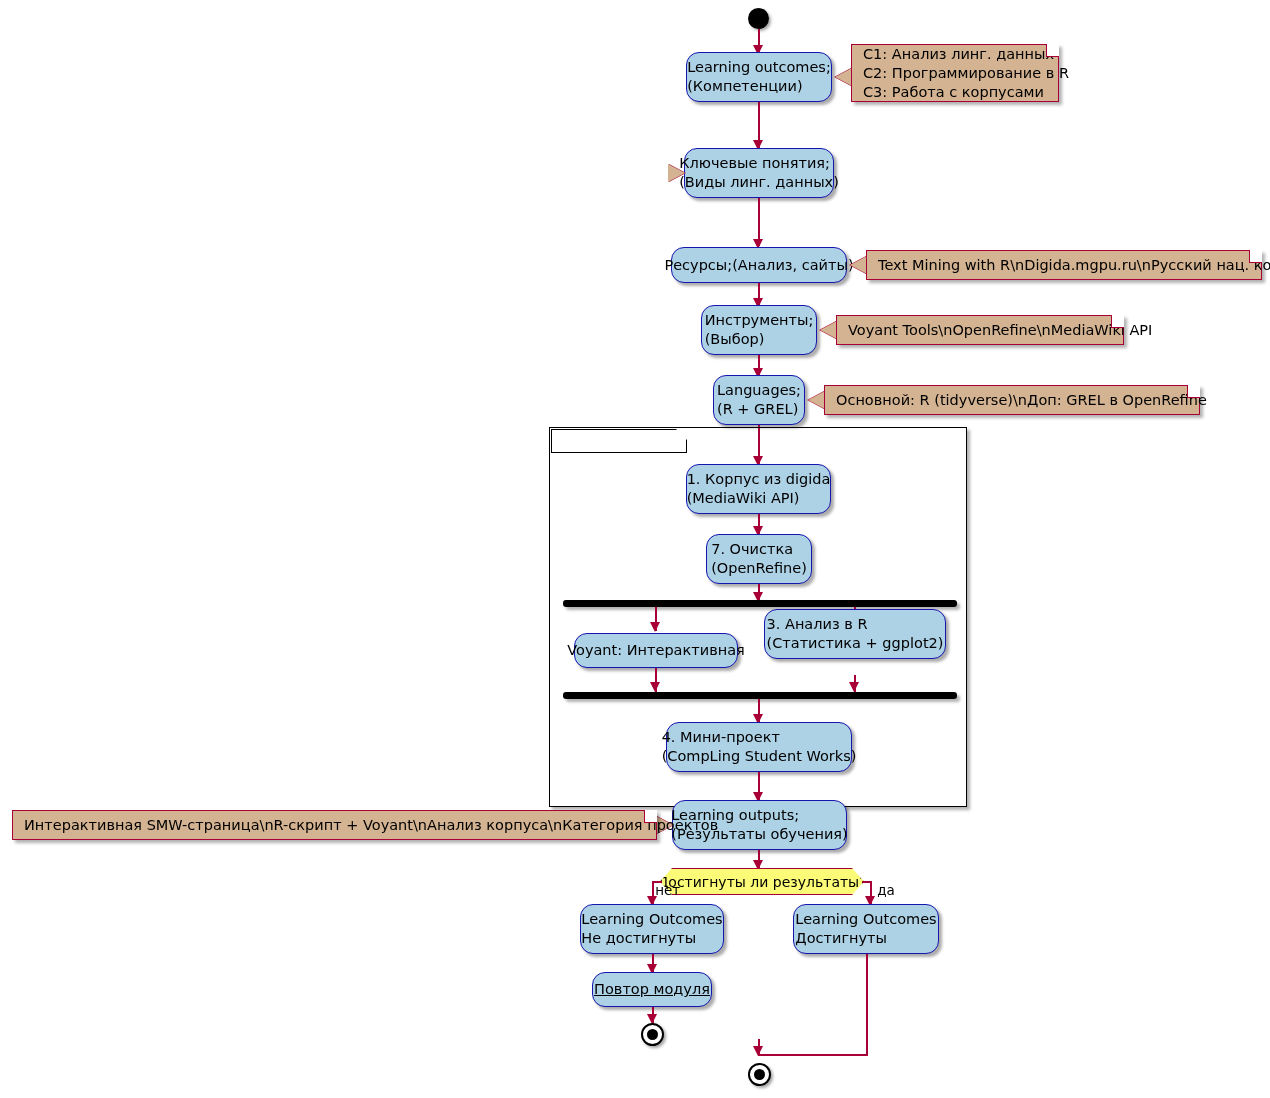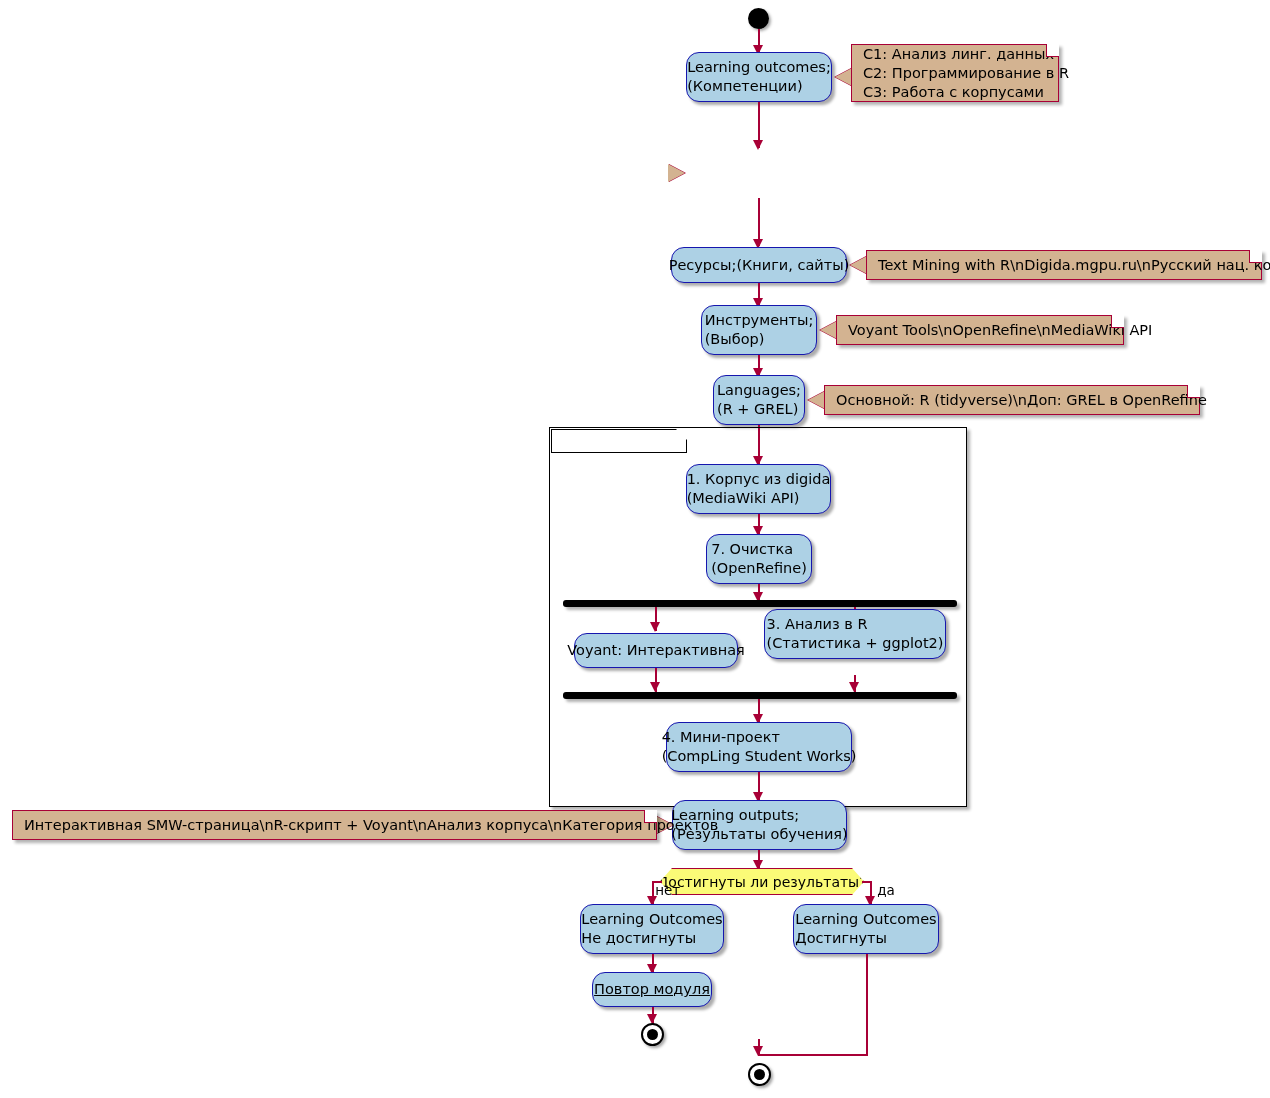--- a/index.html
+++ b/index.html
@@ -198,27 +198,31 @@
   <div class="note-anchor-left" style="left:835px; top:68px;"></div>
   <div class="note fold-right" style="left:851px; top:44px; width:208px; height:58px;">
     <span>C1: Анализ линг. данных
 C2: Программирование в R
 C3: Работа с корпусами</span>
   </div>
 
   <div class="vline" style="left:758px; top:102px; height:46px;"></div>
   <div class="arrowhead-down" style="left:753px; top:140px;"></div>
 
+  <div class="node" style="left:684px; top:148px; width:150px; height:50px;">
+    <span class="txt">Ключевые понятия;
+(Виды линг. данных)</span>
+  </div>
   <div class="note-anchor-right" style="left:668px; top:164px;"></div>
 
   <div class="vline" style="left:758px; top:198px; height:48px;"></div>
   <div class="arrowhead-down" style="left:753px; top:239px;"></div>
 
   <div class="node" style="left:671px; top:247px; width:176px; height:36px;">
-    <span class="txt">Ресурсы;(Книги, сайты)</span>
+    <span class="txt">Ресурсы;(Анализ, сайты)</span>
   </div>
   <div class="note-anchor-left" style="left:850px; top:256px;"></div>
   <div class="note fold-right" style="left:866px; top:250px; width:396px; height:30px;">
     <span>Text Mining with R\nDigida.mgpu.ru\nРусский нац. корпус</span>
   </div>
 
   <div class="vline" style="left:758px; top:283px; height:24px;"></div>
   <div class="arrowhead-down" style="left:753px; top:298px;"></div>
 
   <div class="node" style="left:701px; top:305px; width:116px; height:50px;">

